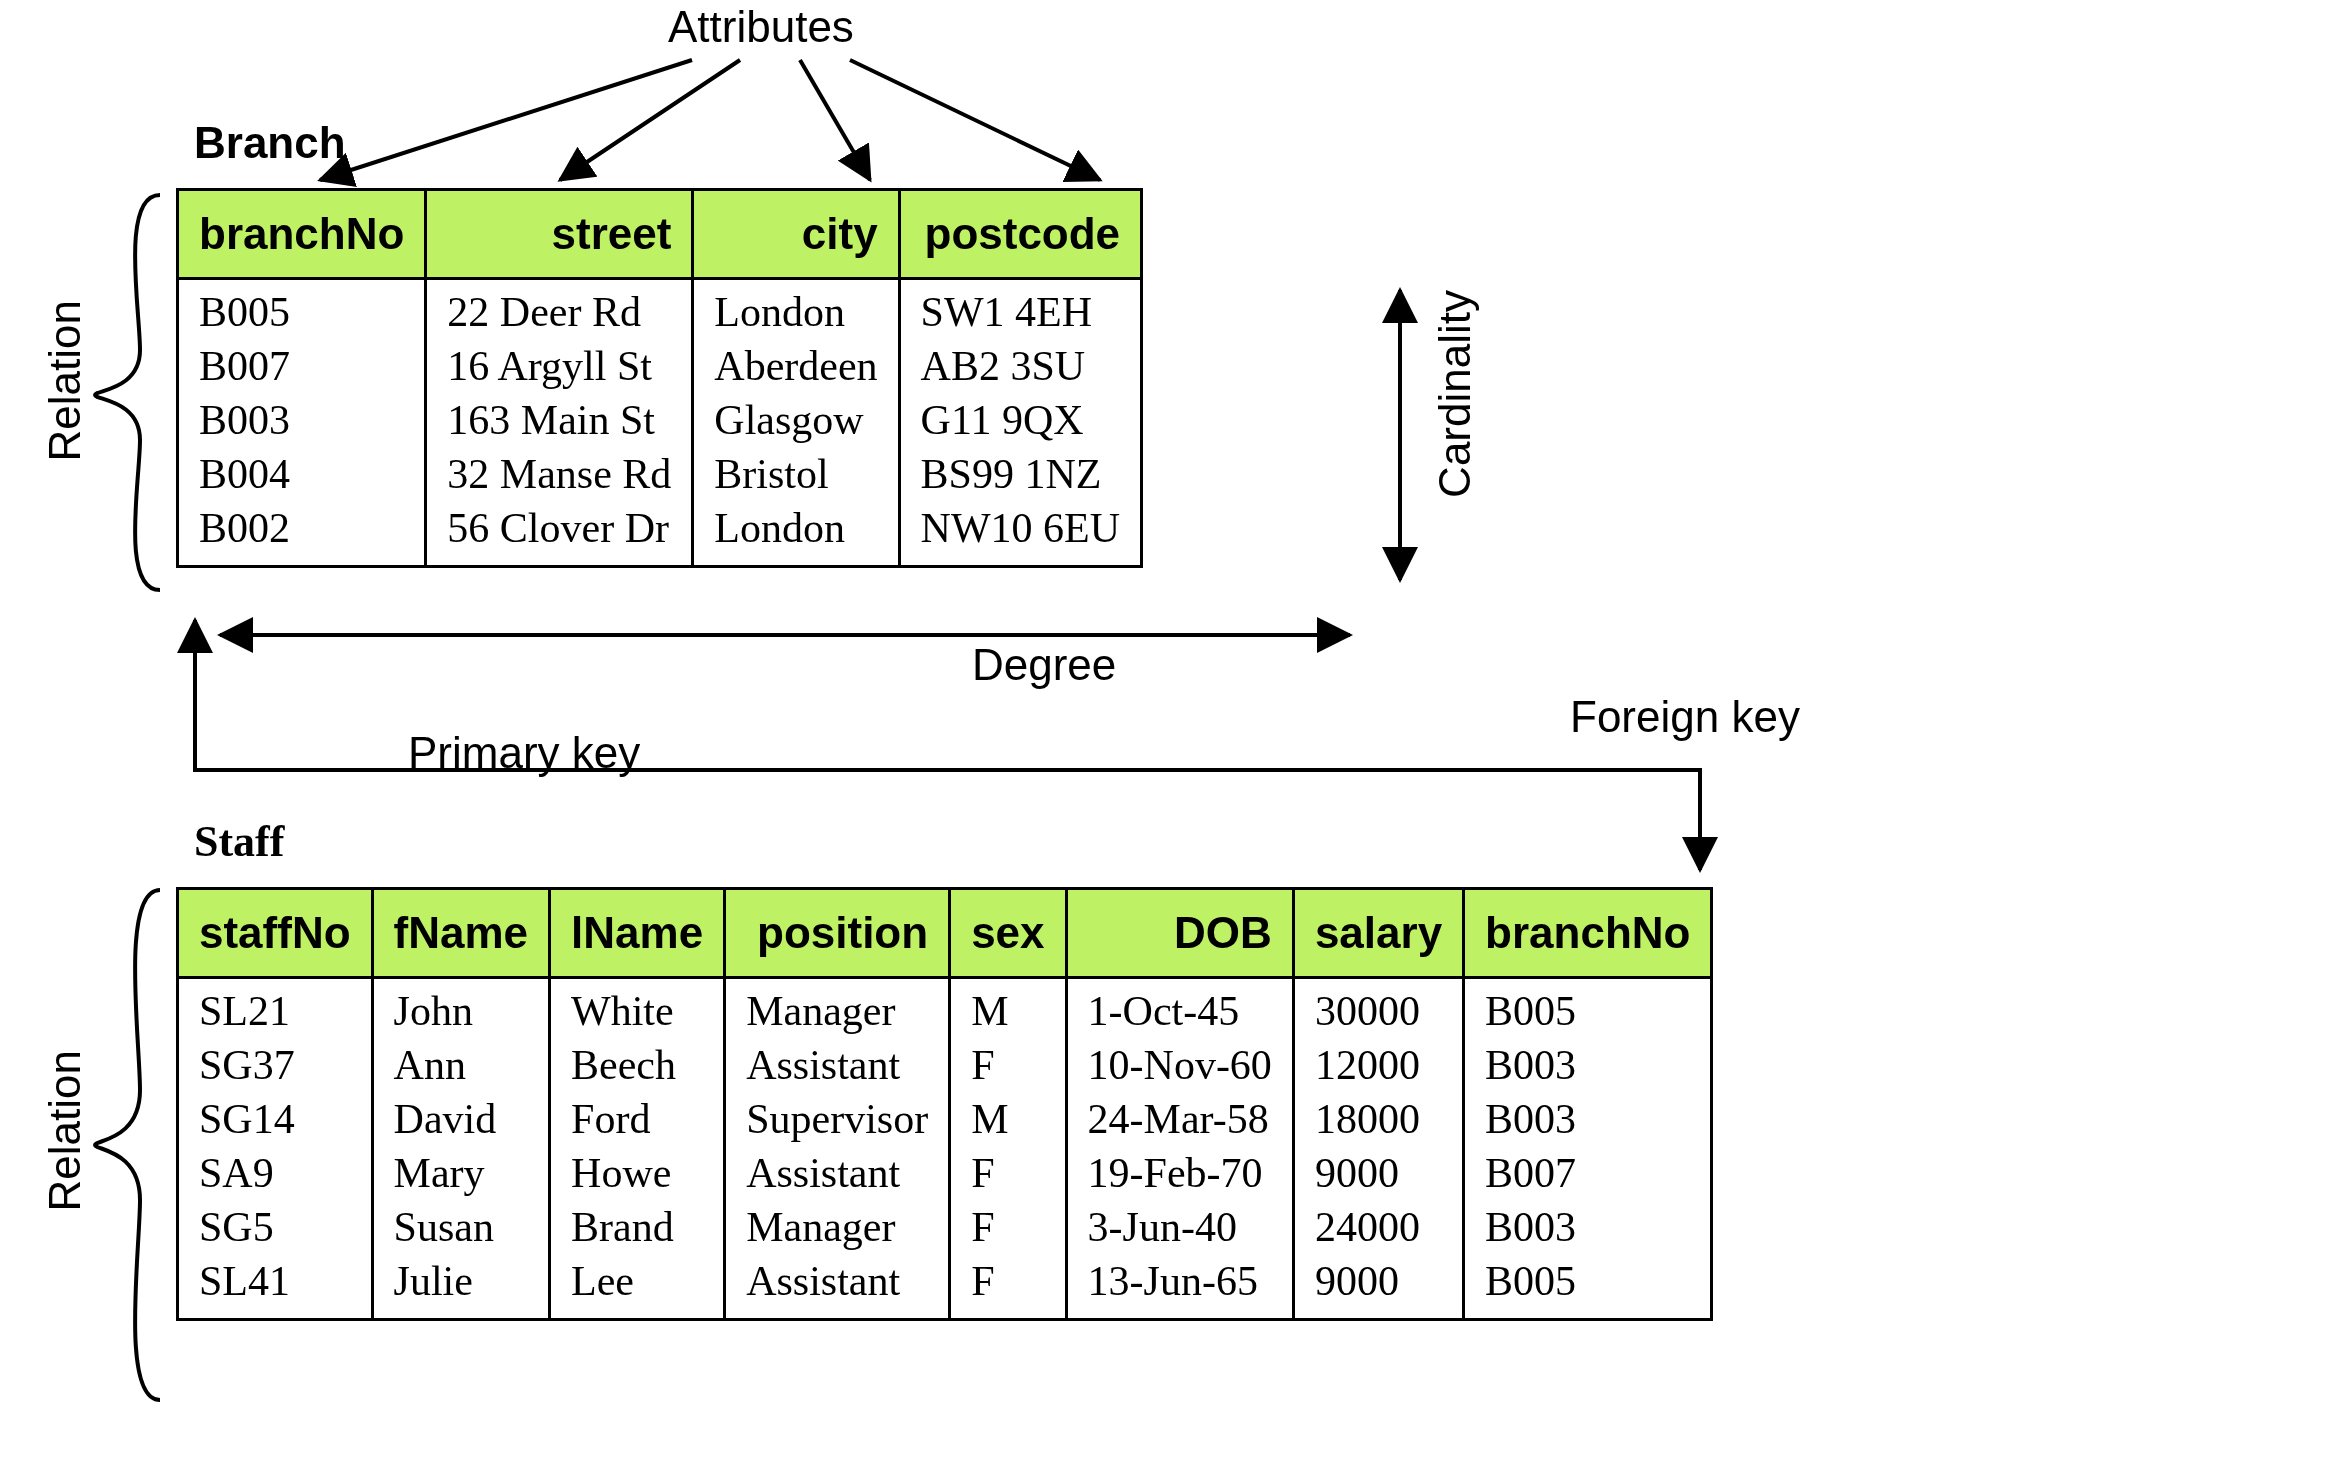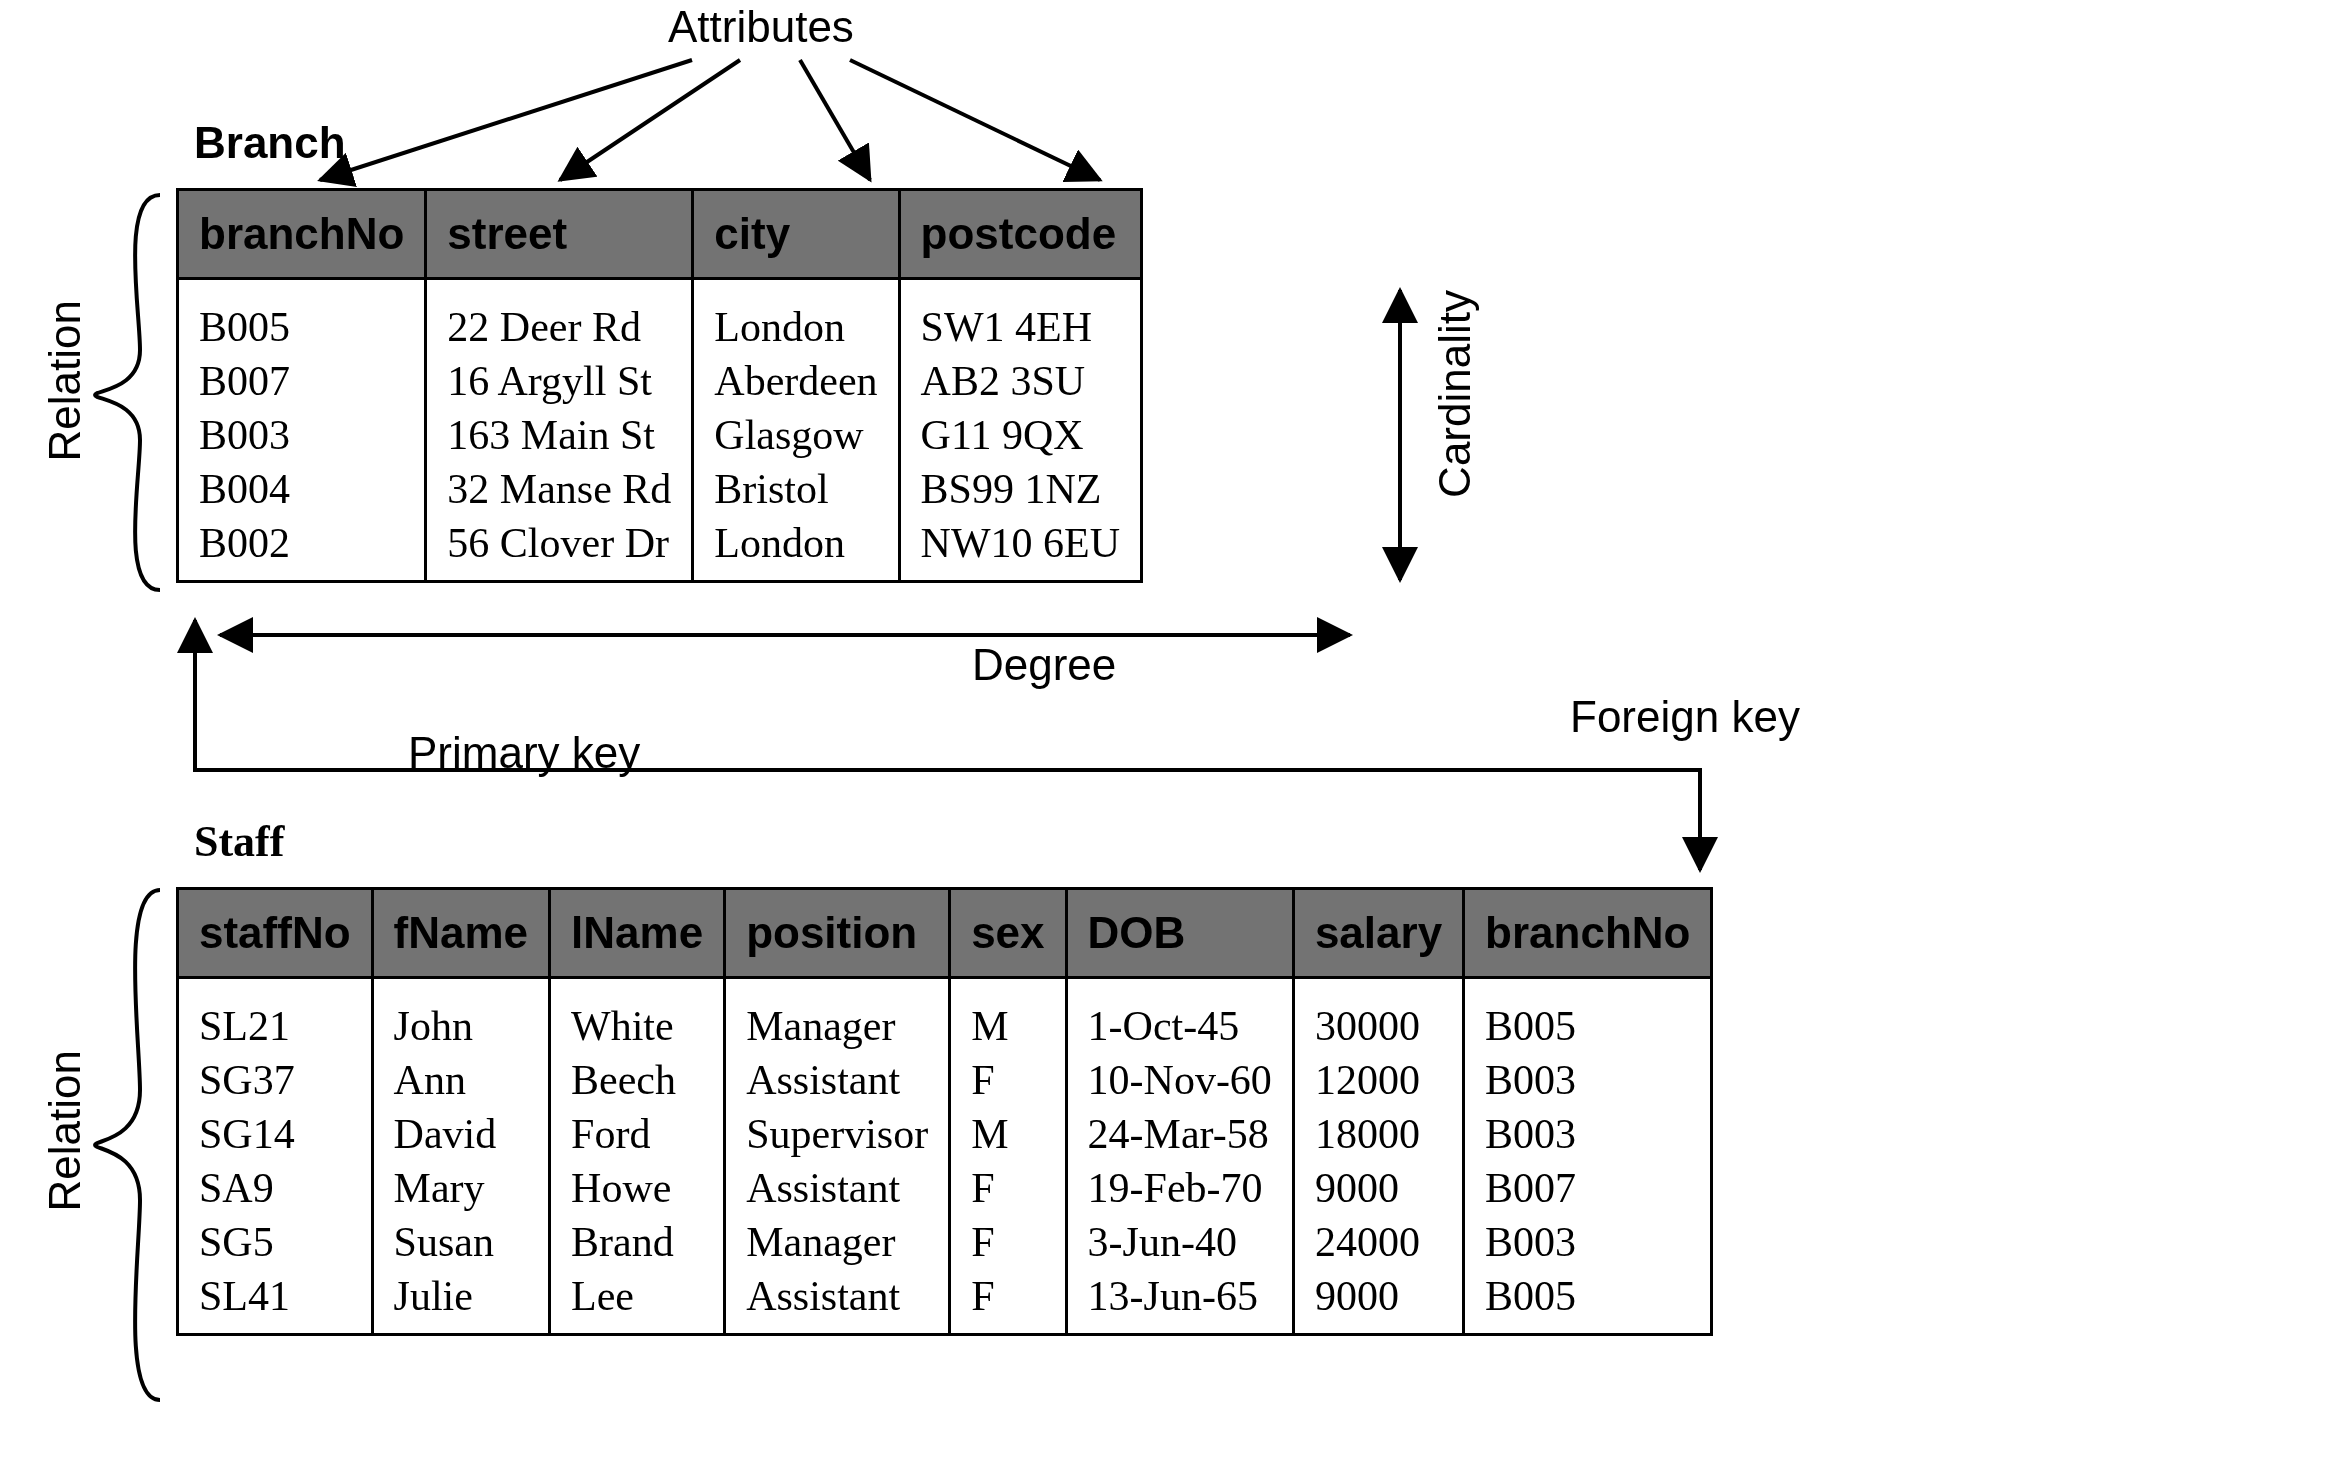--- a/index.html
+++ b/index.html
@@ -3,22 +3,22 @@
 <meta charset="utf-8">
 <style>
   html,body{margin:0;padding:0;background:#fff;font-family:"Times New Roman",Georgia,serif;color:#000;}
   .canvas{position:relative;width:2325px;height:1467px;}
   .label{position:absolute;font-size:44px;}
   .bold{font-weight:bold;}
   .vlabel{writing-mode:vertical-rl;transform:rotate(180deg);}
   .sans{font-family:Arial,Helvetica,sans-serif;}
   table{border-collapse:collapse;position:absolute;}
   th,td{border:3px solid #000;text-align:left;vertical-align:top;}
-  th{background:#737373;font-weight:bold;font-size:44px;padding:18px 20px;font-family:Arial,Helvetica,sans-serif;}
-  td{font-size:42px;padding:20px 20px 10px 20px;font-family:"Times New Roman",Georgia,serif;}
+  th{background:#bef264;font-weight:bold;font-size:44px;padding:18px 20px;font-family:Arial,Helvetica,sans-serif;text-align:right;}
+  td{font-size:42px;padding:5px 20px 10px 20px;font-family:"Times New Roman",Georgia,serif;}
   td .row{padding:3px 0;}
   svg{position:absolute;top:0;left:0;pointer-events:none;}
 </style>
 </head>
 <body>
 
 <div class="canvas">
 
   <div class="label sans" style="left:668px;top:2px;">Attributes</div>
 

